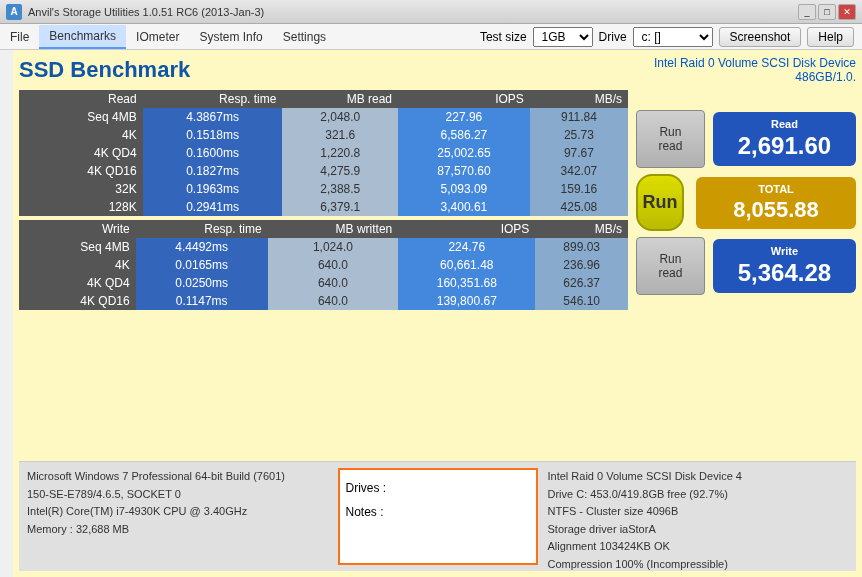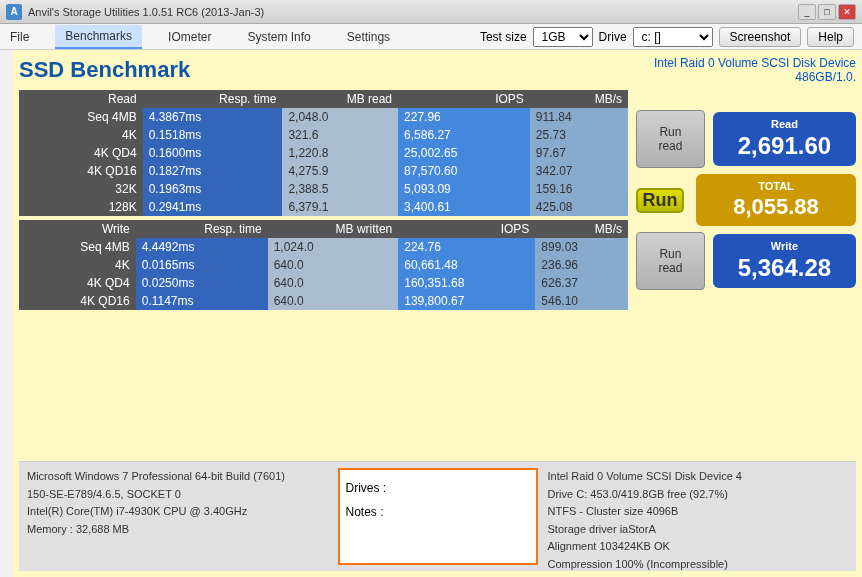--- a/index.html
+++ b/index.html
@@ -16,21 +16,21 @@
     #titlebar-icon { width: 16px; height: 16px; background: #4488cc; border-radius: 2px; display:flex; align-items:center; justify-content:center; color:white; font-size:10px; font-weight:bold; }
     #titlebar-title { font-size: 11px; color: #333; }
     #titlebar-controls { display: flex; gap: 2px; }
     .title-btn { width: 18px; height: 16px; background: #ddd; border: 1px solid #aaa; border-radius: 2px; display:flex; align-items:center; justify-content:center; font-size: 9px; cursor: pointer; }
     .title-btn:last-child { background: #cc4444; color: white; }
 
     
     #menubar {
       background: #f5f5f5;
       border-bottom: 1px solid #ccc;
-      display: flex; align-items: center; gap: 16px; height: 26px;
+      display: flex; align-items: center; gap: 0; height: 26px;
     }
     .menu-item {
       padding: 4px 10px; font-size: 12px; cursor: pointer; color: #333;
     }
     .menu-item.active { background: #cce0ff; border-bottom: 2px solid #5599ff; }
 
     
     #toolbar-right { margin-left: auto; display: flex; align-items: center; gap: 6px; padding-right: 8px; }
     #test-size-select { font-size: 12px; padding: 1px 4px; width: 60px; }
     #drive-select { font-size: 12px; padding: 1px 4px; width: 80px; }
@@ -48,21 +48,21 @@
     
     #benchmark-area { display: flex; gap: 8px; flex: 1; }
     #table-area { flex: 1; }
 
     
     .bench-table { width: 100%; border-collapse: collapse; margin-bottom: 4px; }
     .bench-table th {
       background: #555; color: white; text-align: right; padding: 2px 6px; font-size: 12px; font-weight: normal;
     }
     .bench-table th:first-child { text-align: right; }
-    .bench-table td { padding: 2px 6px; font-size: 12px; text-align: left; }
+    .bench-table td { padding: 2px 6px; font-size: 12px; text-align: center; }
     .bench-table tr:nth-child(odd) td { background: #c0d0e8; }
     .bench-table tr:nth-child(even) td { background: #d8e4f0; }
     .col-label { background: #555 !important; color: white; text-align: right !important; }
     .col-resp { background: #3366bb !important; color: white !important; }
     .col-mb { background: #aabcd0 !important; color: #333 !important; }
     .col-iops { background: #4488dd !important; color: white !important; }
     .col-mbs { background: #88aacc !important; color: #333 !important; }
 
     
     #right-panel { width: 220px; display: flex; flex-direction: column; align-items: center; gap: 6px; padding-top: 20px; }
@@ -80,23 +80,23 @@
       color: white; border-radius: 6px;
       padding: 6px 16px; text-align: center; width: 160px;
     }
     .score-box .score-label { font-size: 11px; font-weight: bold; margin-bottom: 2px; }
     .score-box .score-value { font-size: 24px; font-weight: bold; }
     .score-box.total { background: #cc9900; }
 
     
     #run-btn {
       background: linear-gradient(to bottom, #dddd00, #bbbb00);
-      border: 2px solid #999900; border-radius: 5px;
+      border: 2px solid #999900; border-radius: 16px;
       font-size: 18px; font-weight: bold; color: #333;
-      width: 80px; height: 25px; cursor: pointer;
+      width: 80px; height: 57px; cursor: pointer;
     }
 
     
     #bottom-bar {
       background: #e0e0e0;
       border-top: 1px solid #ccc;
       display: flex; gap: 0;
       padding: 6px 8px; font-size: 11px;
       height: 110px; margin-top: 6px;
     }

